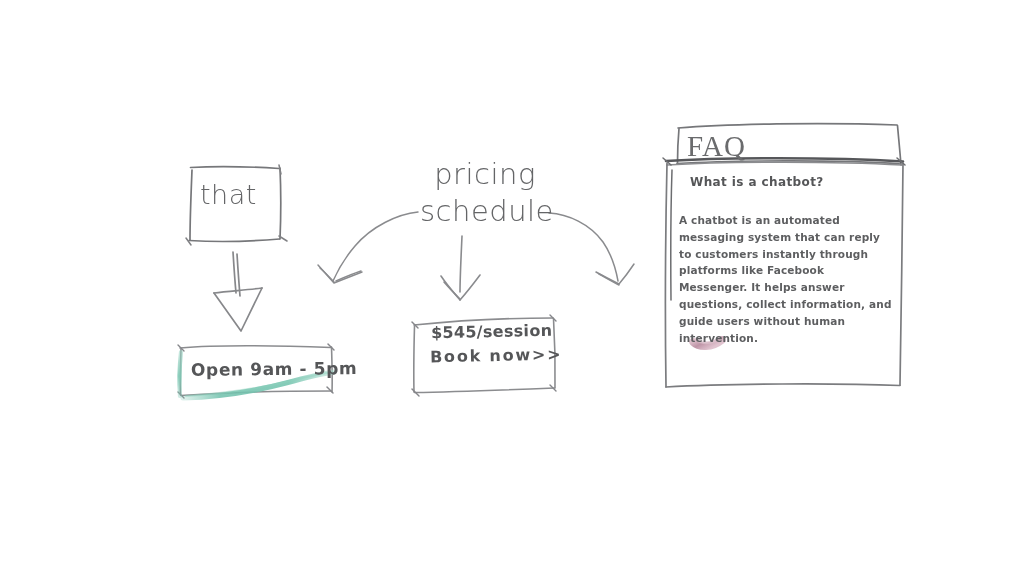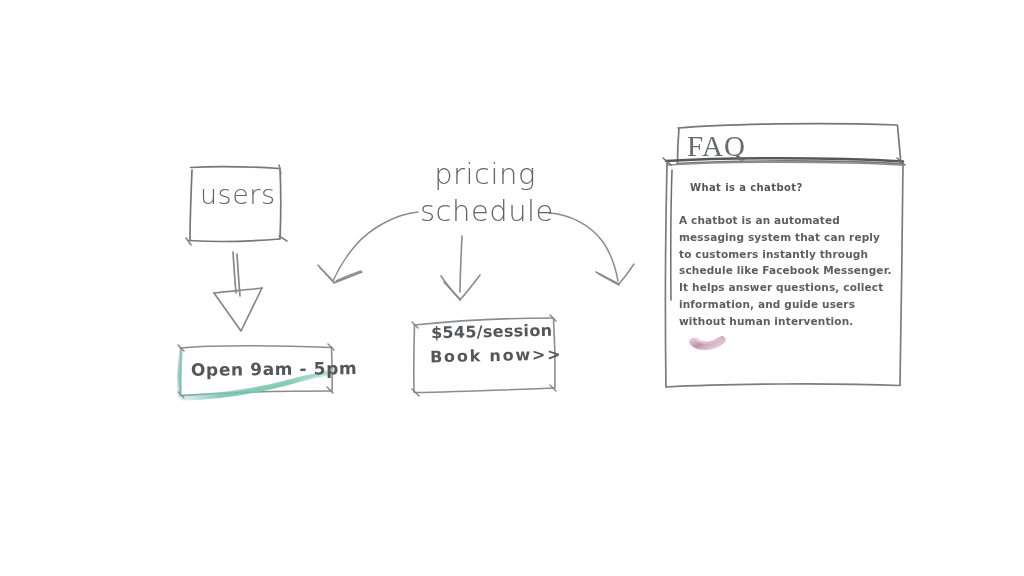--- a/index.html
+++ b/index.html
@@ -94,22 +94,22 @@
   .label-book {
     left: 430px;
     top: 346px;
     font-size: 16px;
     letter-spacing: 1.8px;
     transform: rotate(-1.2deg);
   }
 
   .label-faq-question {
     left: 690px;
-    top: 182px;
-    font-size: 10px;
+    top: 175px;
+    font-size: 12px;
     letter-spacing: 0.4px;
   }
 
   .faq-body {
     position: absolute;
     left: 679px;
     top: 212px;
     width: 214px;
     font-family: "DejaVu Sans", sans-serif;
     font-weight: bold;
@@ -233,29 +233,29 @@
     <g fill="none" stroke="#6c6d70" stroke-width="1.5" stroke-linecap="round">
       <path d="M663,158 L671,165"></path>
       <path d="M897,158 L905,165"></path>
       <path d="M672,170 C671,200 670.5,250 671,300"></path>
     </g>
 
     <path d="M693,342 C699,348 712,348 722,340" stroke="url(#pinkSwash)" stroke-width="7.5" fill="none" stroke-linecap="round"></path>
     <path d="M696,339 C702,344 712,344 720,338" stroke="#ddc2cd" stroke-opacity="0.7" stroke-width="3" fill="none" stroke-linecap="round"></path>
   </svg>
 
-  <div class="txt thin label-hours">users</div>
+  <div class="txt thin label-hours">that</div>
 
   <div class="txt thin label-pricing"><span>pricing</span><br><span>schedule</span></div>
 
   <div class="txt marker label-hours-value">Open 9am - 5pm</div>
 
   <div class="txt marker label-price">$545/session</div>
 
   <div class="txt marker label-book">Book now&gt;&gt;</div>
 
   <div class="txt thin label-faq">FAQ</div>
 
   <div class="txt marker label-faq-question">What is a chatbot?</div>
 
-  <div class="faq-body">A chatbot is an automated messaging system that can reply to customers instantly through schedule like Facebook Messenger. It helps answer questions, collect information, and guide users without human intervention.</div>
+  <div class="faq-body">A chatbot is an automated messaging system that can reply to customers instantly through platforms like Facebook Messenger. It helps answer questions, collect information, and guide users without human intervention.</div>
 
 </div>
 
 </body></html>

